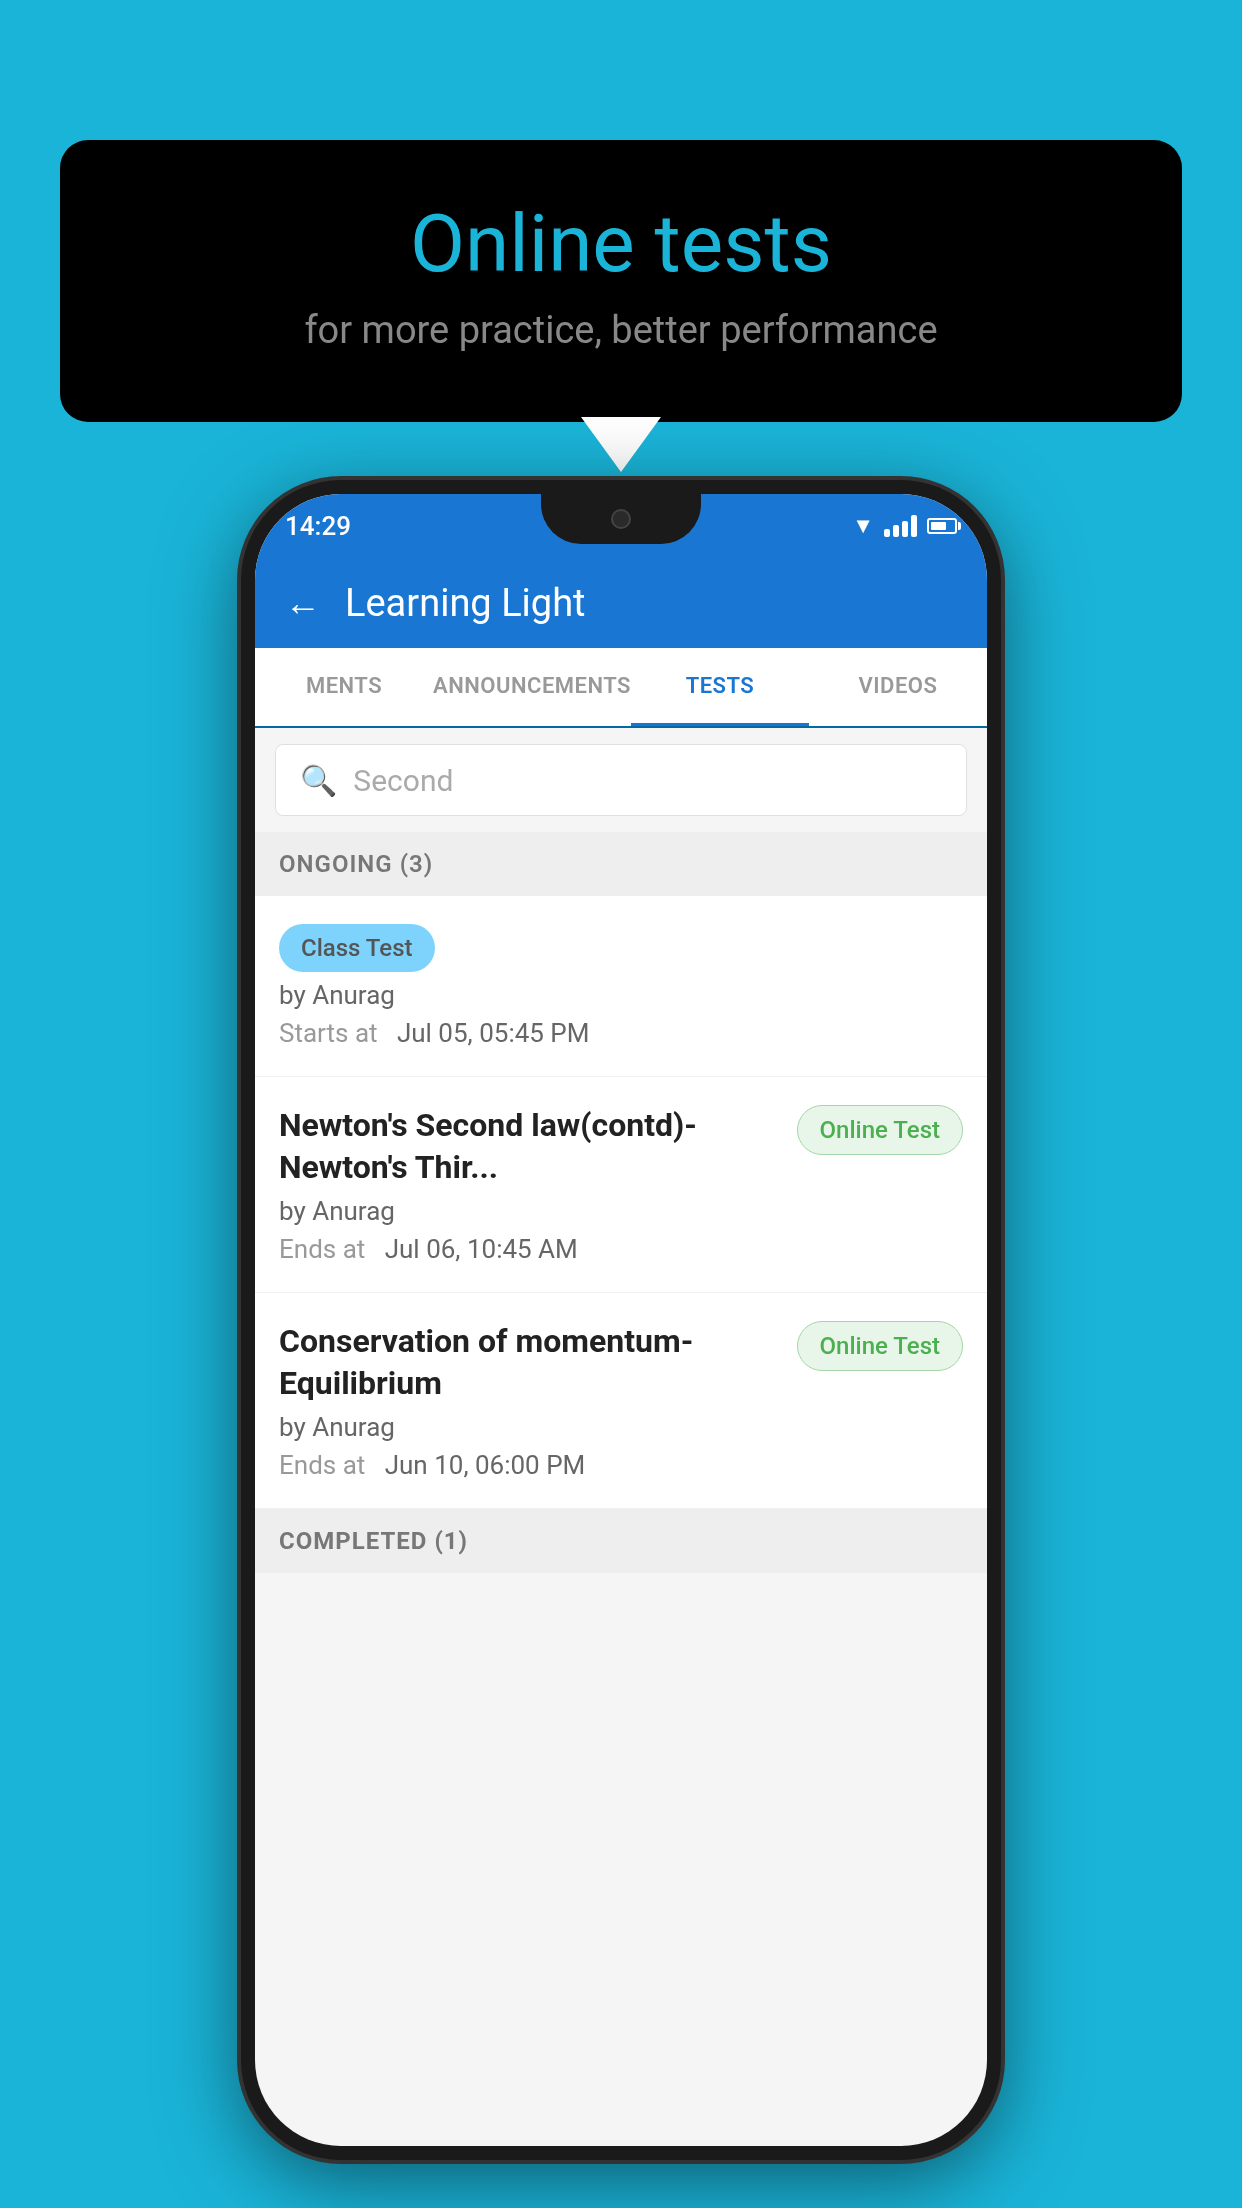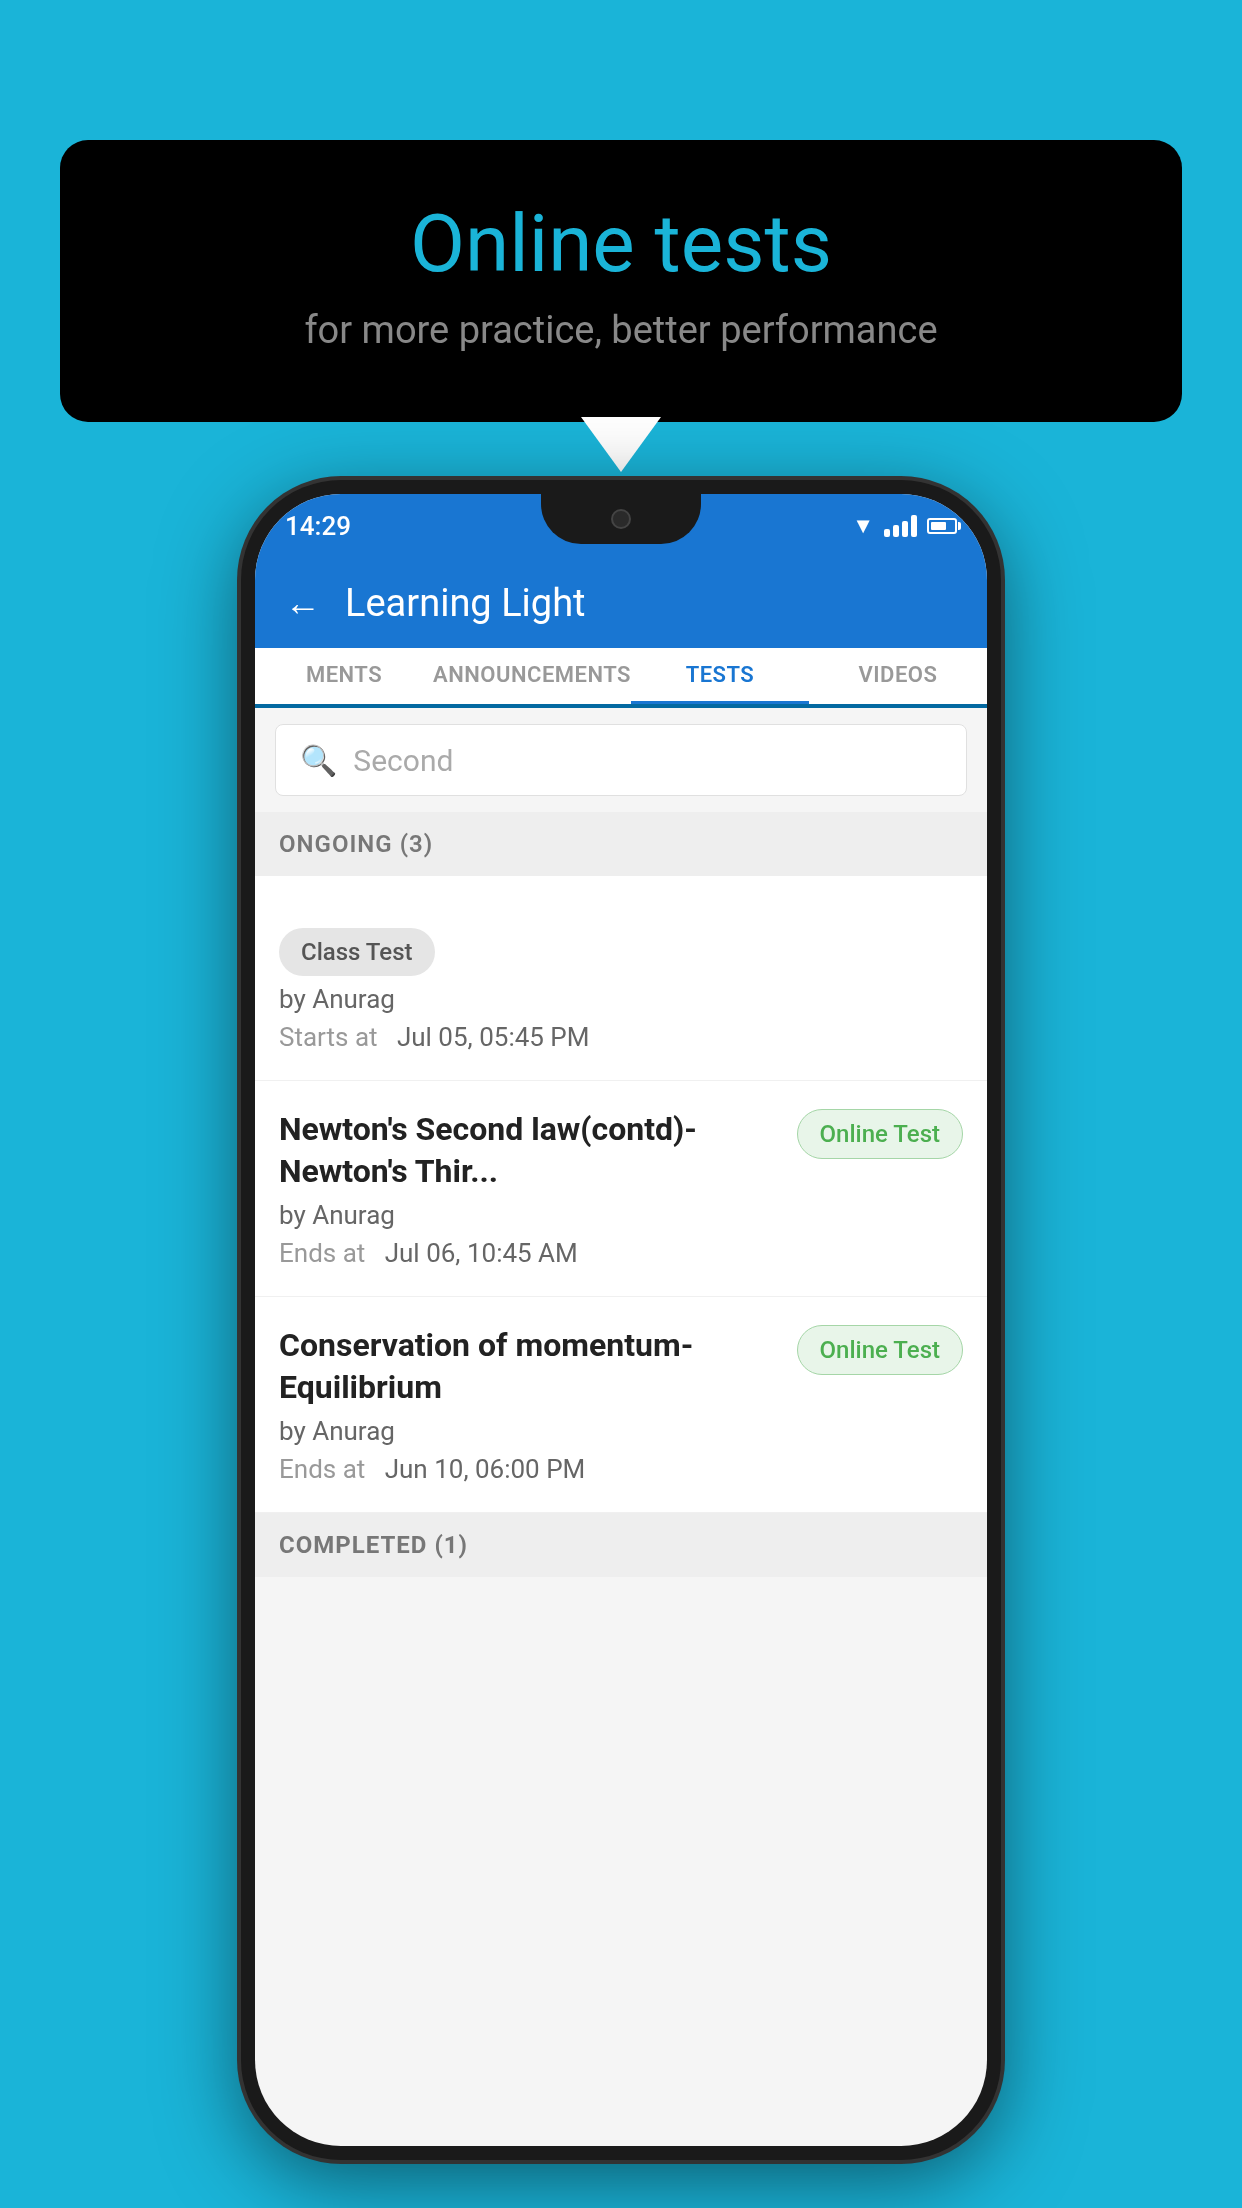--- a/index.html
+++ b/index.html
@@ -223,22 +223,22 @@
     .app-title {
       color: white;
       font-size: 38px;
       font-weight: 400;
     }
 
     
     .tab-bar {
       background: white;
       display: flex;
-      border-bottom: 4px solid #0369a1;
-      height: 60px;
+      border-bottom: 2px solid #0369a1;
+      height: 80px;
     }
 
     .tab-item {
       flex: 1;
       display: flex;
       align-items: center;
       justify-content: center;
       font-size: 22px;
       font-weight: 600;
       color: #999;
@@ -320,23 +320,22 @@
     .test-badge {
       border-radius: 30px;
       padding: 10px 22px;
       font-size: 24px;
       font-weight: 500;
       white-space: nowrap;
       flex-shrink: 0;
     }
 
     .badge-class-test {
-      background: #e5e5e5;
+      background: #7dd3fc;
       color: #555;
-      margin-top: 24px;
     }
 
     .badge-online-test {
       background: #e8f5e9;
       color: #4caf50;
       border: 1px solid #a5d6a7;
     }
 
     .test-author {
       font-size: 26px;

